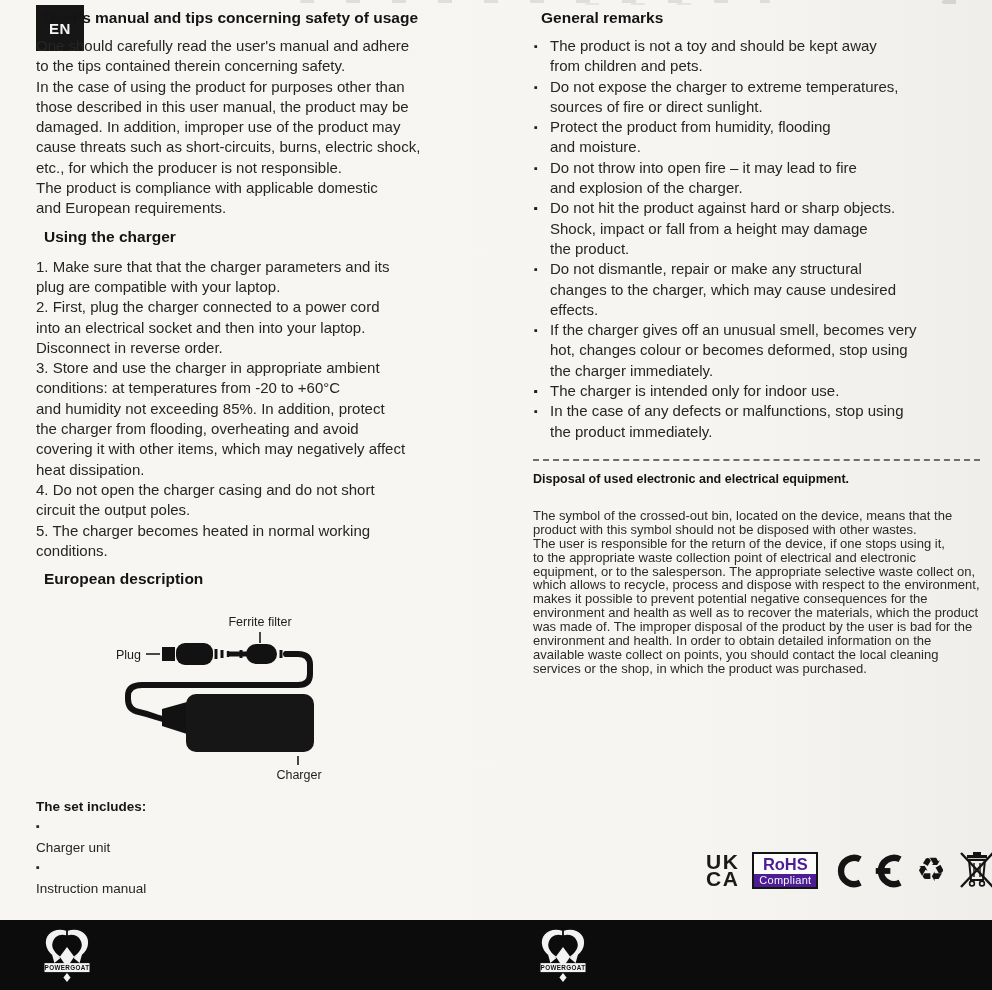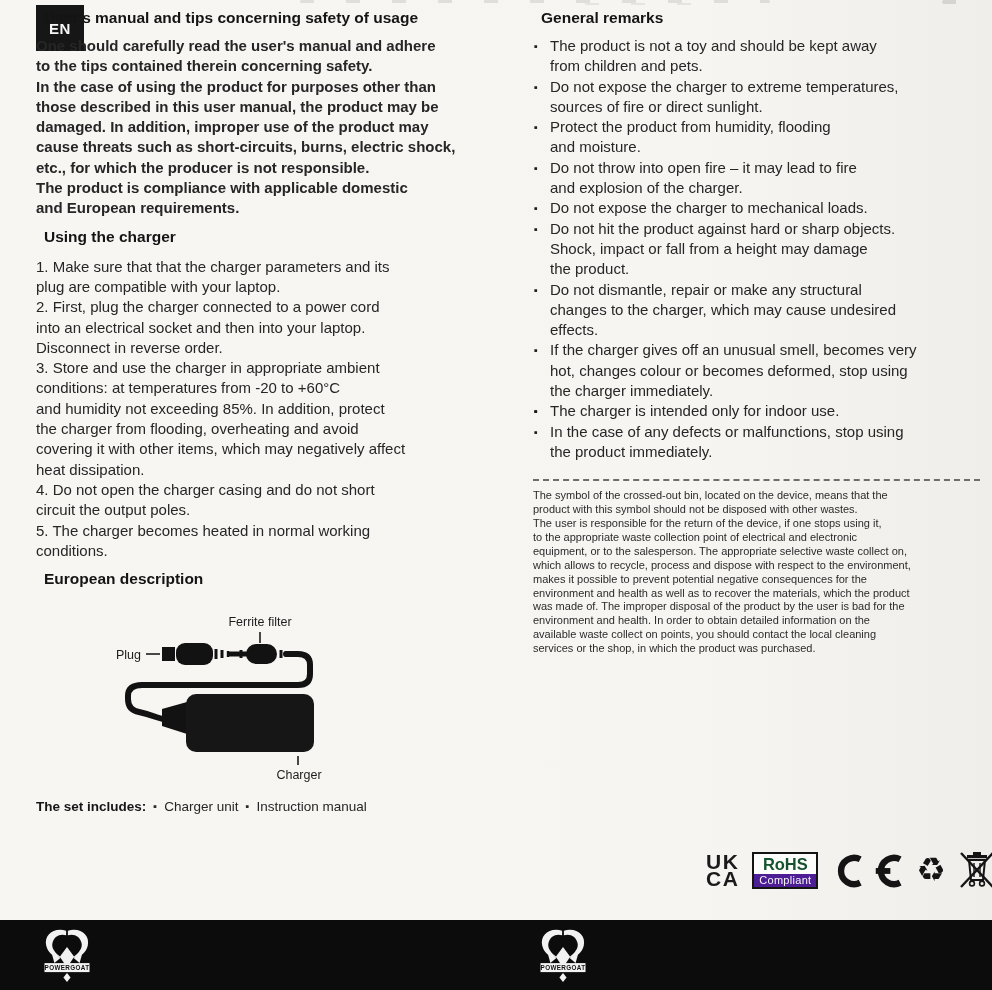--- a/index.html
+++ b/index.html
@@ -30,47 +30,47 @@
   .col-right{position:absolute;left:533px;top:0;width:447px;}
 
   h2.sec{
     font-size:15.5px;font-weight:bold;color:#141414;margin:8px;line-height:20px;
   }
   .body-text{
     font-size:15px;line-height:20.3px;white-space:pre-line;color:#262626;margin:0;
   }
 
   .h-usermanual{margin-top:66px;}
-  .p-intro{margin-top:7px;font-weight:bold;}
+  .p-intro{margin-top:7px;}
   .h-using{margin-top:12px;}
   .num-list{margin-top:10px;}
   .h-chargerdesc{margin-top:10px;}
   .diagram{margin-top:5px;display:block;}
-  .set-line{margin-top:17px;font-size:13.5px;display:flex;align-items:baseline;gap:7px;color:#262626;}
+  .set-line{margin-top:17px;font-size:13.5px;display:flex;align-items:baseline;gap:7px;color:#262626;flex-direction:column;}
   .set-line .lbl{font-weight:bold;color:#161616;}
   .set-line .sb{font-size:11px;position:relative;top:-1px;}
 
   .h-general{margin-top:38px;}
   ul.remarks{list-style:none;margin:5px 0 0 0;padding:0;}
   ul.remarks li{
     position:relative;padding-left:17px;font-size:15px;line-height:20.3px;
     white-space:pre-line;color:#262626;
   }
   ul.remarks .blt{position:absolute;left:1px;top:0;font-size:11px;color:#1c1c1c;}
 
   .dash-sep{margin-top:17px;border:none;border-top:2px dashed #6d6d6d;height:0;width:100%;}
 
   .h-disposal{font-size:12.5px;font-weight:bold;color:#141414;margin-top:11px;line-height:15px;}
-  .disposal-text{margin-top:6px;font-size:11px;line-height:13.9px;white-space:pre-line;color:#2b2b2b;}
+  .disposal-text{margin-top:22px;font-size:13px;line-height:13.9px;white-space:pre-line;color:#2b2b2b;}
 
   
   .marks{position:absolute;left:706px;top:845px;display:flex;align-items:center;gap:13px;height:50px;}
   .ukca{font-weight:bold;color:#1a1a1a;font-size:21px;line-height:17px;letter-spacing:1.5px;text-align:right;}
   .rohs{border:2.5px solid #141414;background:#fdfdfc;text-align:center;width:62px;}
-  .rohs-top{font-size:16.5px;font-weight:bold;color:#14532d;line-height:19px;padding-top:1px;}
+  .rohs-top{font-size:16.5px;font-weight:bold;color:#4c1d95;line-height:19px;padding-top:1px;}
   .rohs-bot{background:#4c1d95;color:#f6f6f6;font-size:11px;line-height:13px;letter-spacing:.3px;}
   .ce svg,.bin svg{display:block;}
   .recycle{font-size:33px;color:#141414;line-height:34px;}
 
   
   .footer{position:absolute;left:0;top:920px;width:992px;height:70px;background:#0c0c0c;}
   .goat{position:absolute;top:5px;width:54px;height:60px;}
   .goat-1{left:40px;}
   .goat-2{left:536px;}
 
@@ -166,38 +166,39 @@
     <h2 class="sec h-general">General remarks</h2>
     <ul class="remarks">
       <li><span class="blt">▪</span><span>The product is not a toy and should be kept away
 from children and pets.</span></li>
       <li><span class="blt">▪</span><span>Do not expose the charger to extreme temperatures,
 sources of fire or direct sunlight.</span></li>
       <li><span class="blt">▪</span><span>Protect the product from humidity, flooding
 and moisture.</span></li>
       <li><span class="blt">▪</span><span>Do not throw into open fire – it may lead to fire
 and explosion of the charger.</span></li>
-      <li><span class="blt">▪</span><span>Do not expose the charger to mechanical loads.</span></li>
+      <li><span class="blt">▪</span></li>
       <li><span class="blt">▪</span><span>Do not hit the product against hard or sharp objects.
 Shock, impact or fall from a height may damage
 the product.</span></li>
       <li><span class="blt">▪</span><span>Do not dismantle, repair or make any structural
 changes to the charger, which may cause undesired
 effects.</span></li>
       <li><span class="blt">▪</span><span>If the charger gives off an unusual smell, becomes very
 hot, changes colour or becomes deformed, stop using
 the charger immediately.</span></li>
       <li><span class="blt">▪</span></li>
       <li><span class="blt">▪</span><span>The charger is intended only for indoor use.</span></li>
       <li><span class="blt">▪</span><span>In the case of any defects or malfunctions, stop using
 the product immediately.</span></li>
     </ul>
 
     <hr class="dash-sep">
 
+    <div class="h-disposal">Disposal of used electronic and electrical equipment.</div>
     <div class="disposal-text">The symbol of the crossed-out bin, located on the device, means that the
 product with this symbol should not be disposed with other wastes.
 The user is responsible for the return of the device, if one stops using it,
 to the appropriate waste collection point of electrical and electronic
 equipment, or to the salesperson. The appropriate selective waste collect on,
 which allows to recycle, process and dispose with respect to the environment,
 makes it possible to prevent potential negative consequences for the
 environment and health as well as to recover the materials, which the product
 was made of. The improper disposal of the product by the user is bad for the
 environment and health. In order to obtain detailed information on the

